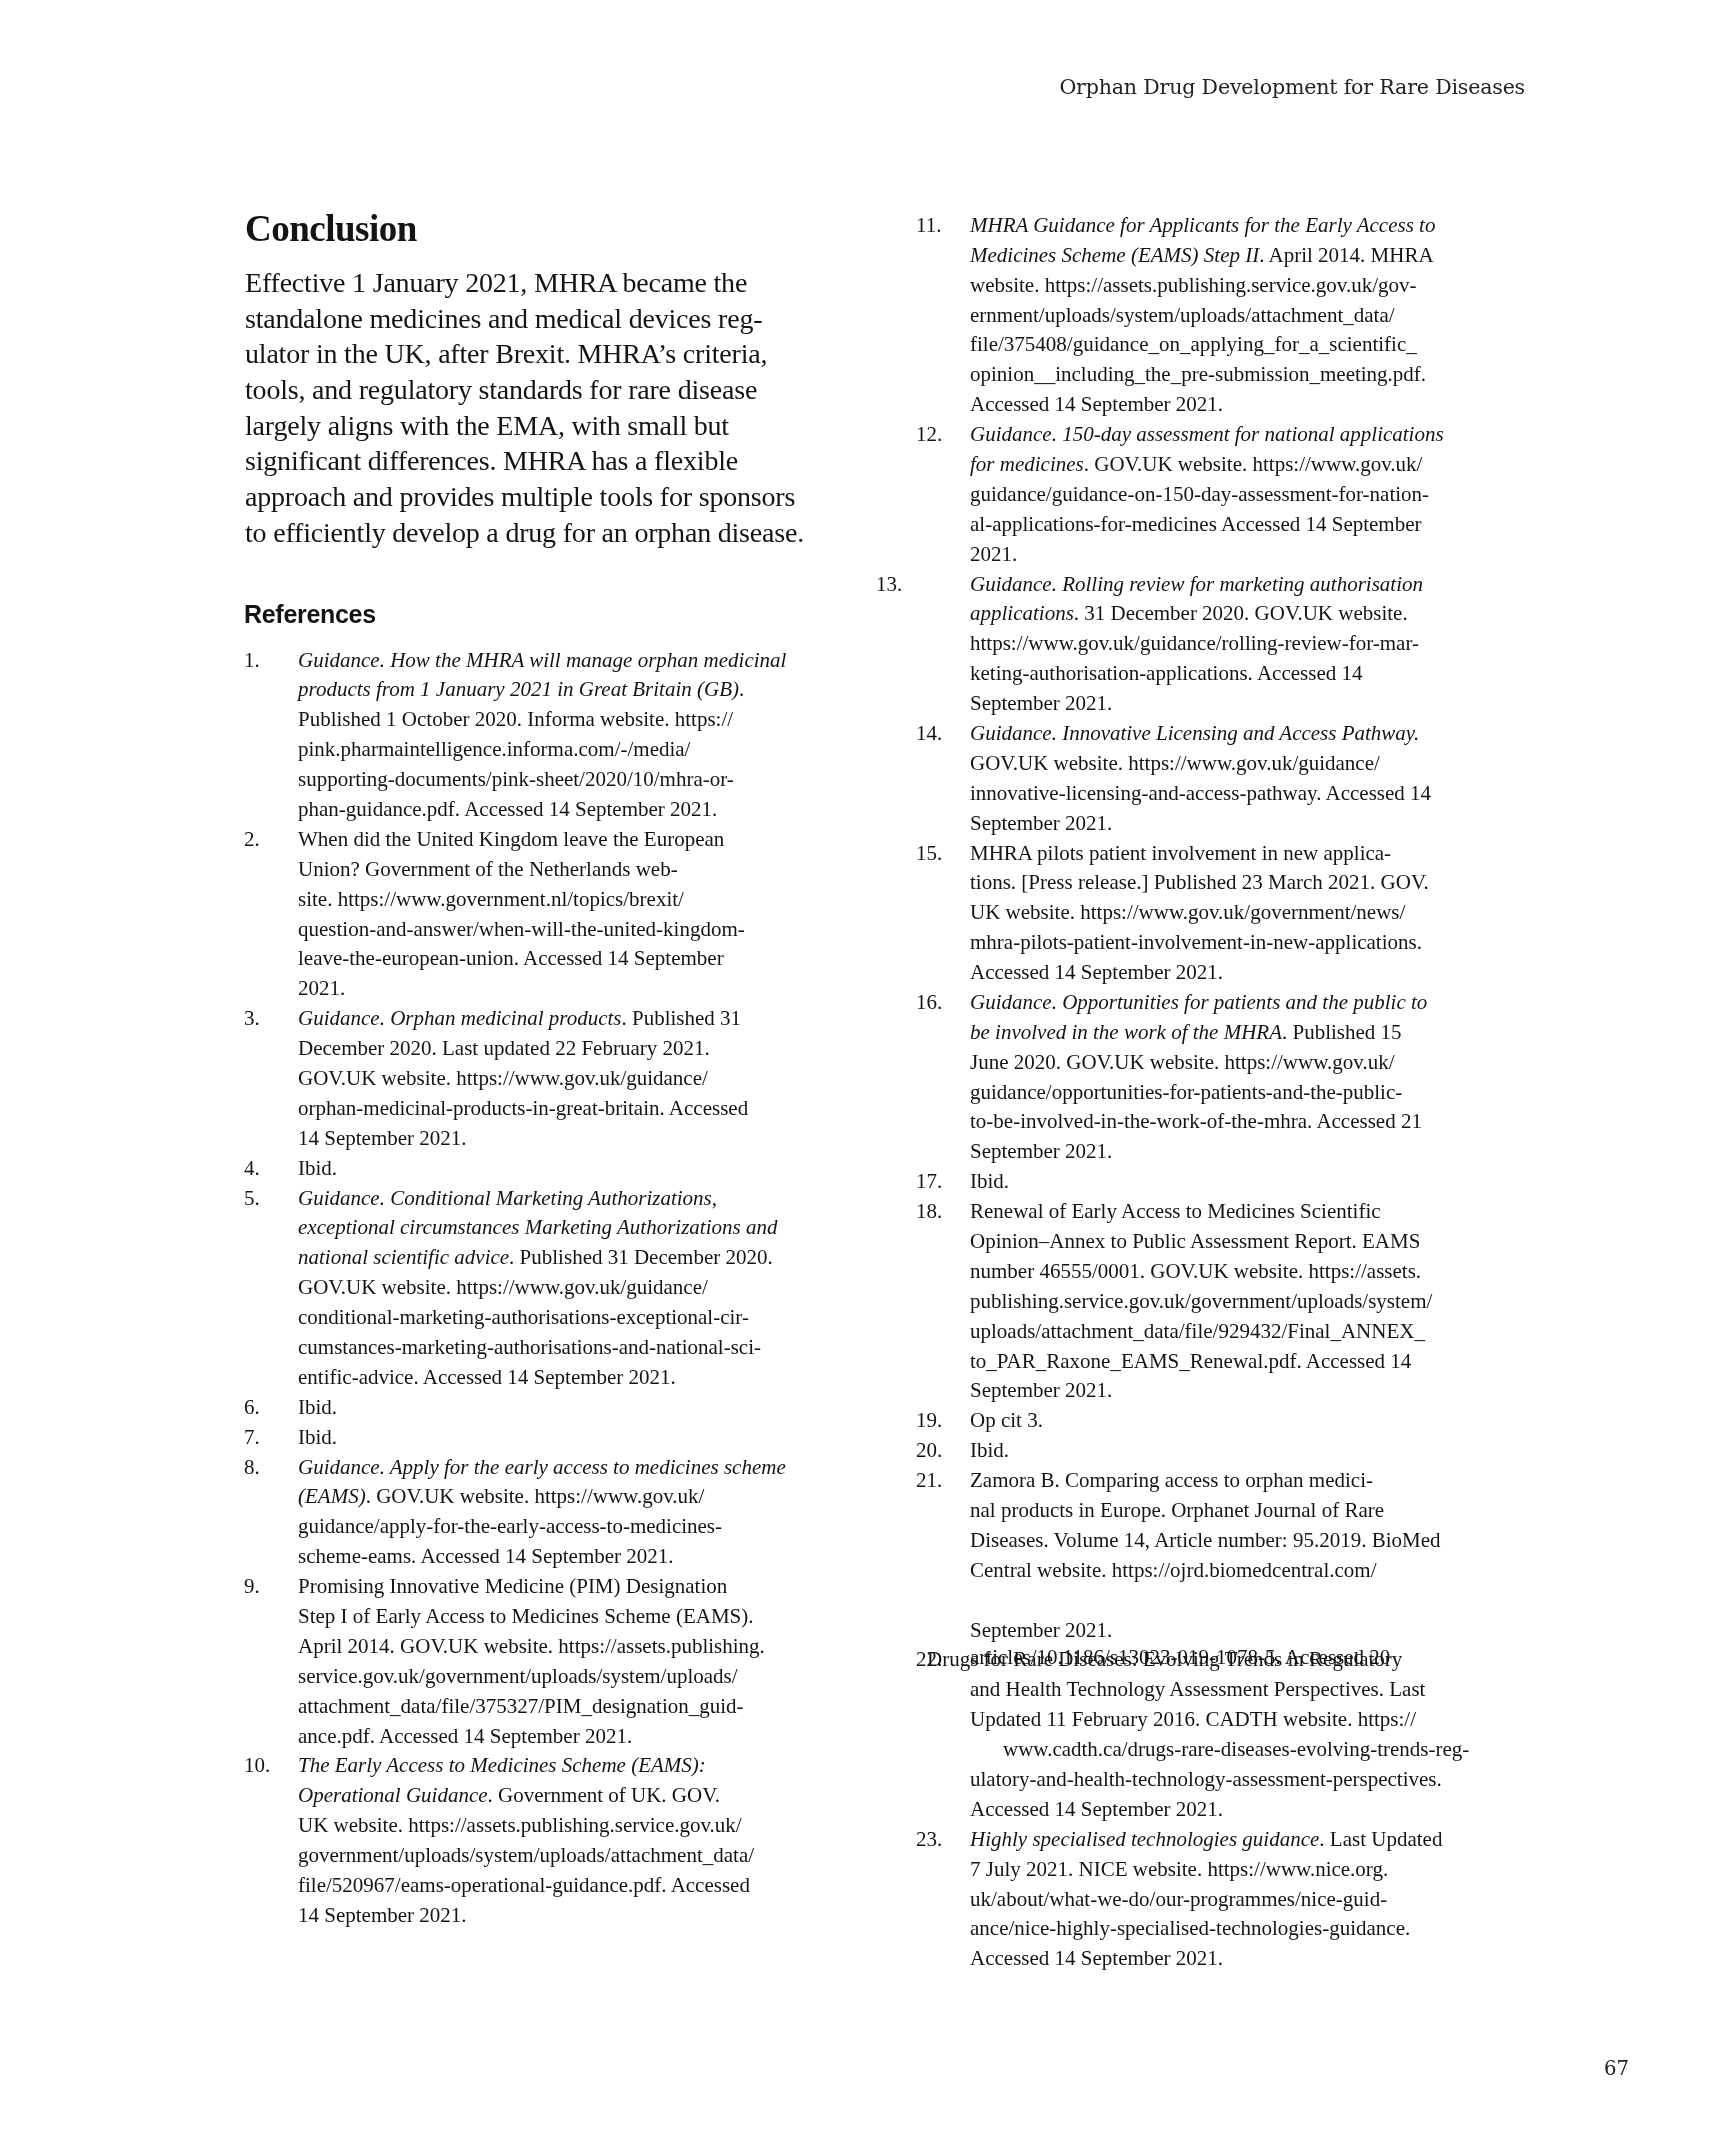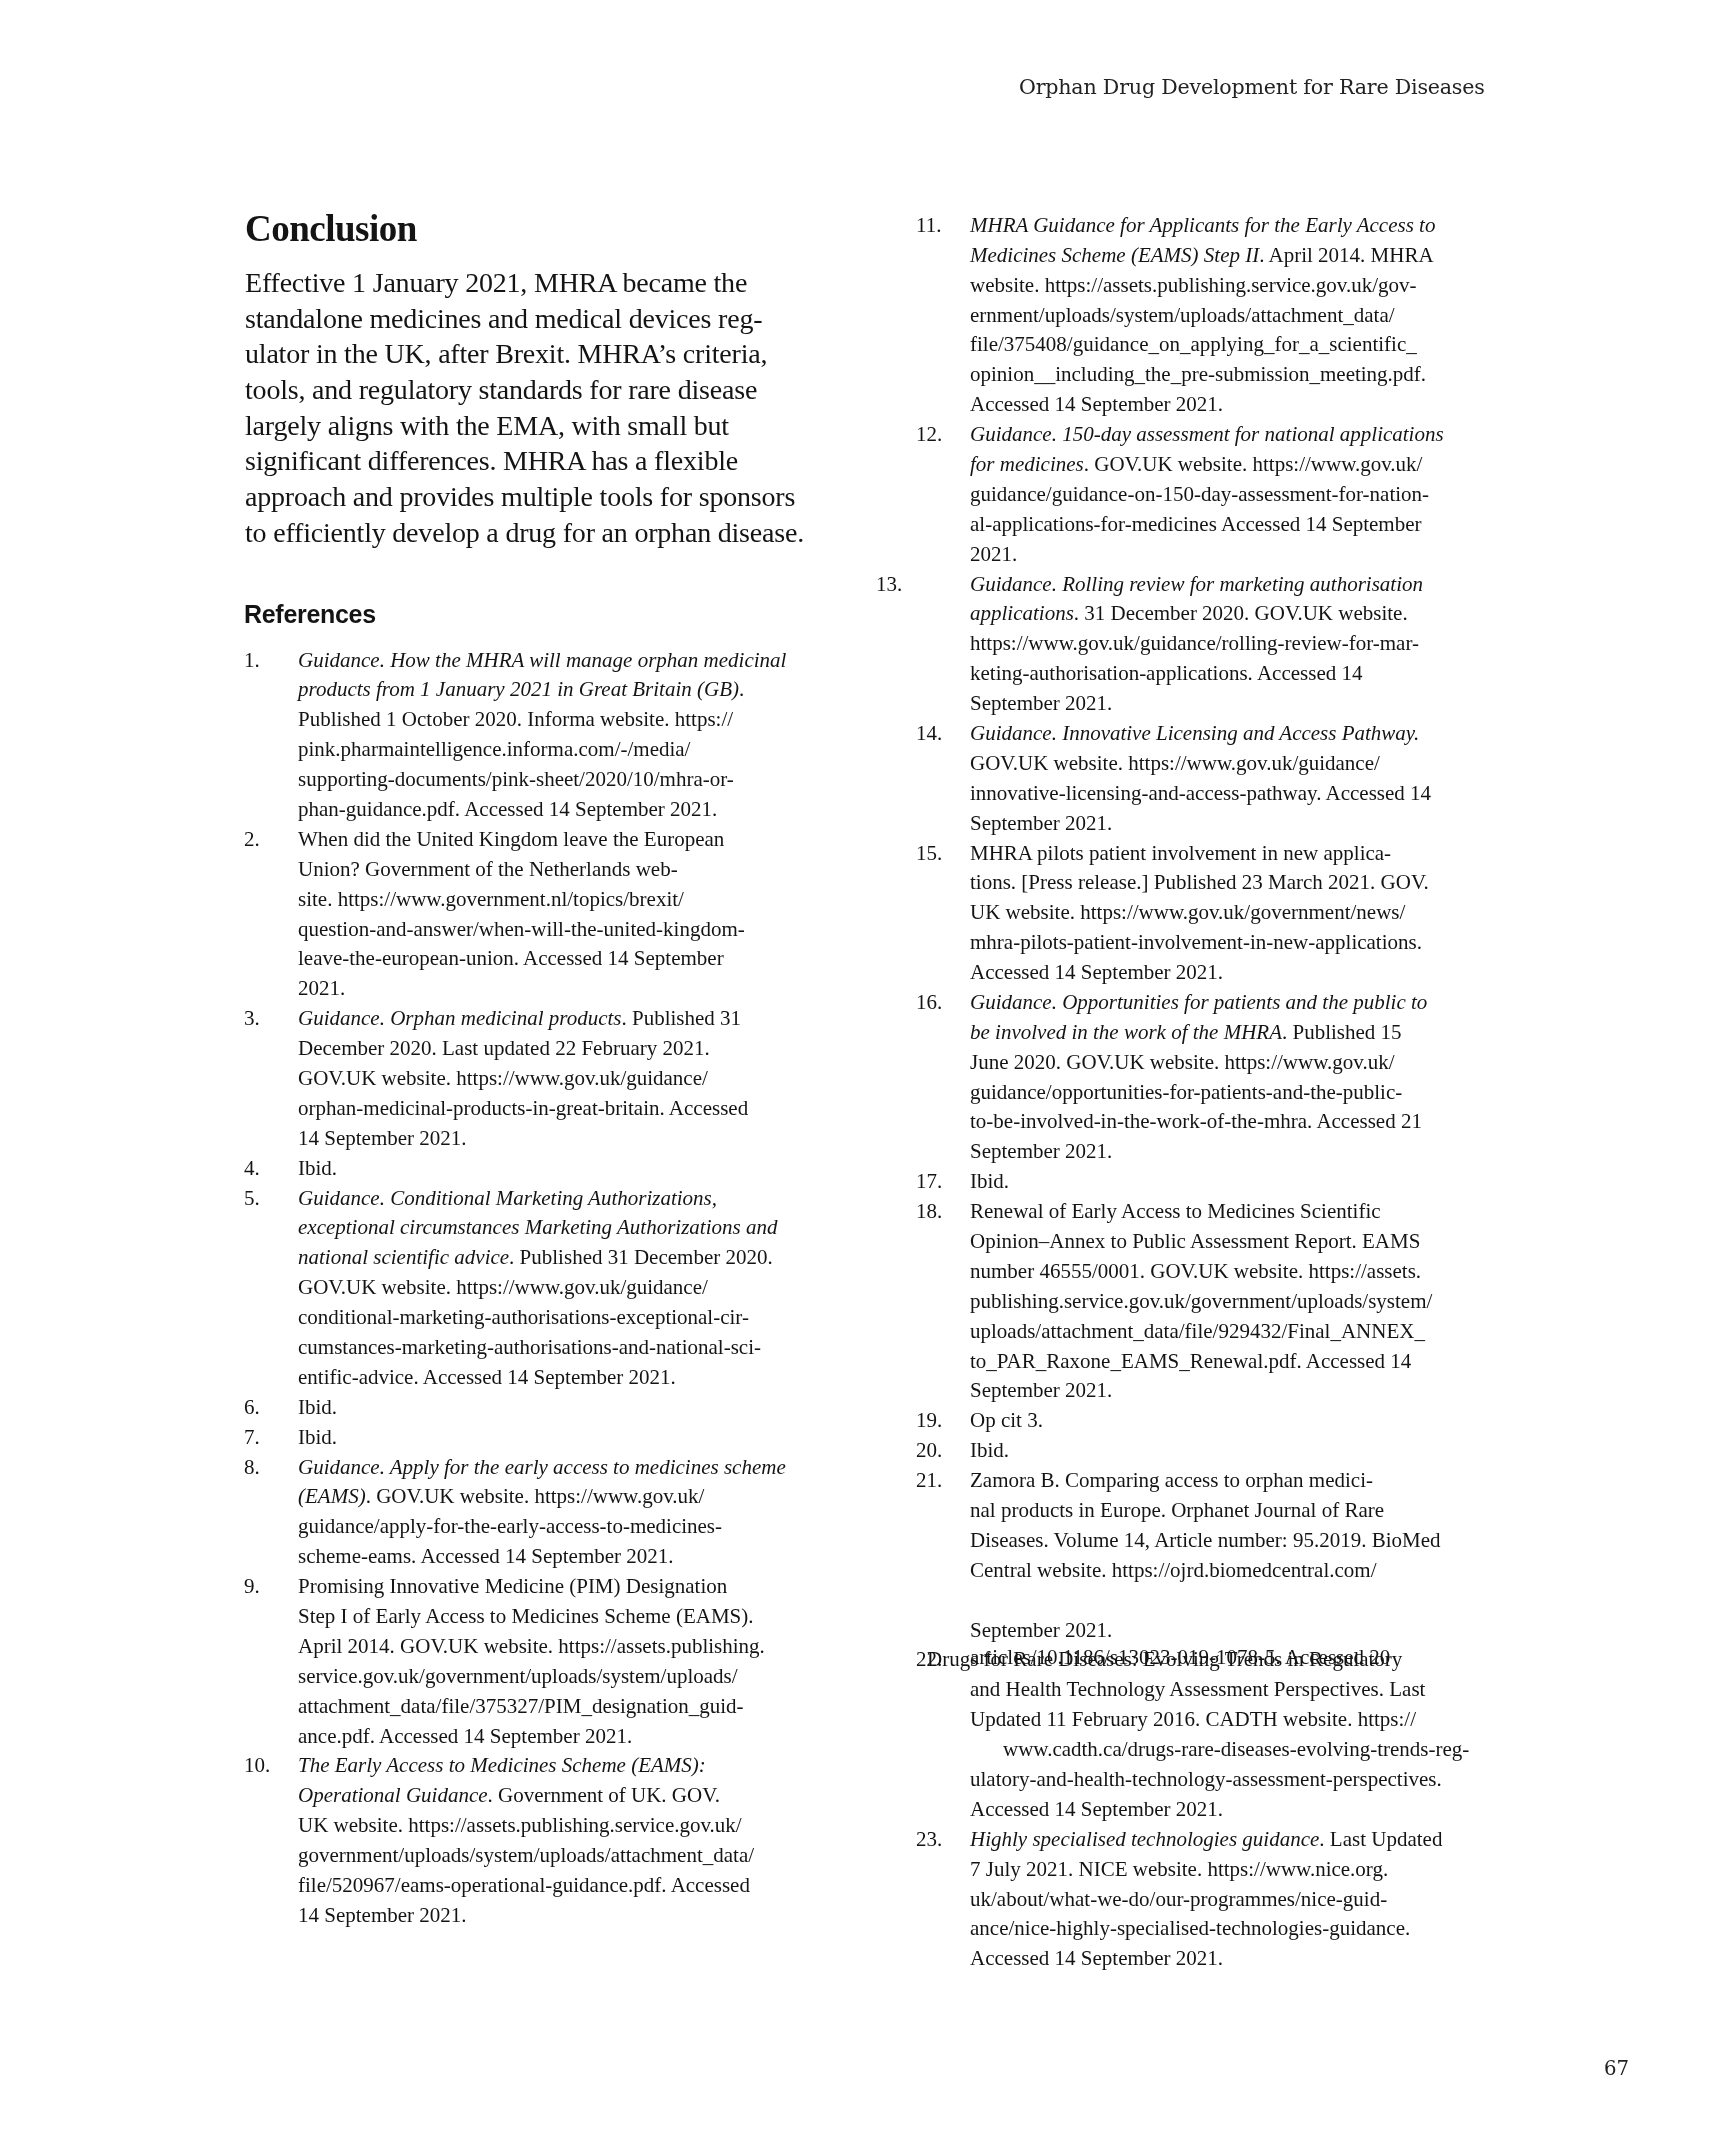--- a/index.html
+++ b/index.html
@@ -1,17 +1,17 @@
 <!DOCTYPE html>
 <html style="font-size:15px"><head>
 <meta charset="utf-8">
 <style>
   html, body { margin: 0; padding: 0; background: #ffffff; }
   body { width: 1722px; height: 2153px; position: relative; overflow: hidden; color: #141414; }
-  .running-head { position: absolute; left: 1019px; top: 75px; width: 506px; 
+  .running-head { position: absolute; left: 1019px; top: 75px; width: 506px; text-align: right;
     font-family: "DejaVu Serif", serif; font-size: 20.6px; font-weight: normal; color: #222; letter-spacing: -0.2px; }
   .h-conclusion { position: absolute; left: 245px; top: 208px; font-family: "Liberation Serif", serif;
     font-weight: bold; font-size: 37px; line-height: 41px; letter-spacing: -0.5px; }
   .conclusion-body { position: absolute; left: 245px; top: 265px; width: 618px; font-family: "Liberation Serif", serif; font-size: 28px; }
   .conclusion-body .line { position: absolute; left: 0; white-space: nowrap; height: 36px; line-height: 36px; letter-spacing: -0.2px; }
   .h-references { position: absolute; left: 244px; top: 599px; font-family: "Liberation Sans", sans-serif; font-weight: bold;
     font-size: 25px; line-height: 30px; letter-spacing: -0.3px; }
   .ref-col { position: absolute; font-family: "Liberation Serif", serif; font-size: 21px; }
   .ref-col .rl { position: absolute; white-space: nowrap; height: 30px; line-height: 30px; }
   .ref-col .num { position: absolute; white-space: nowrap; height: 30px; line-height: 30px; }

